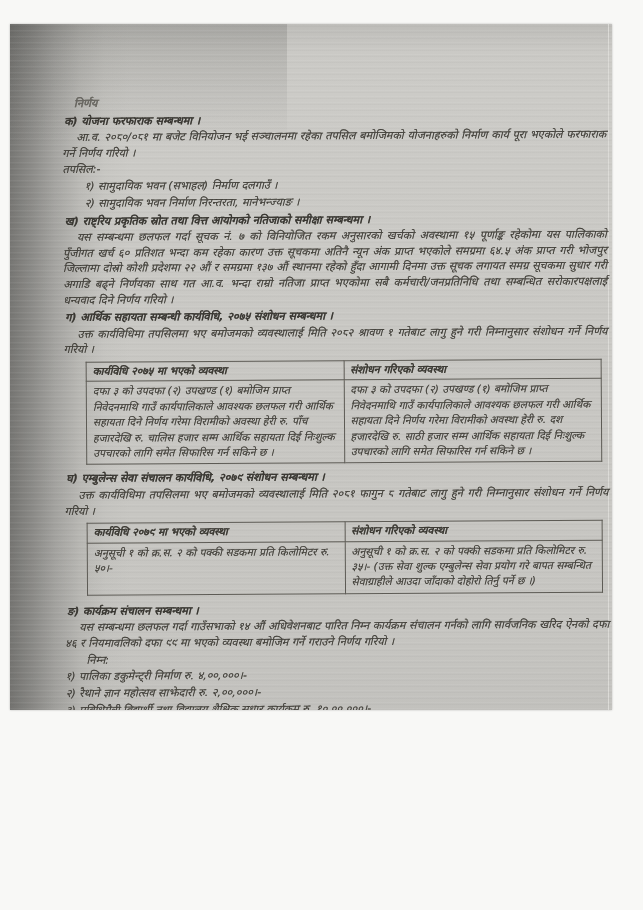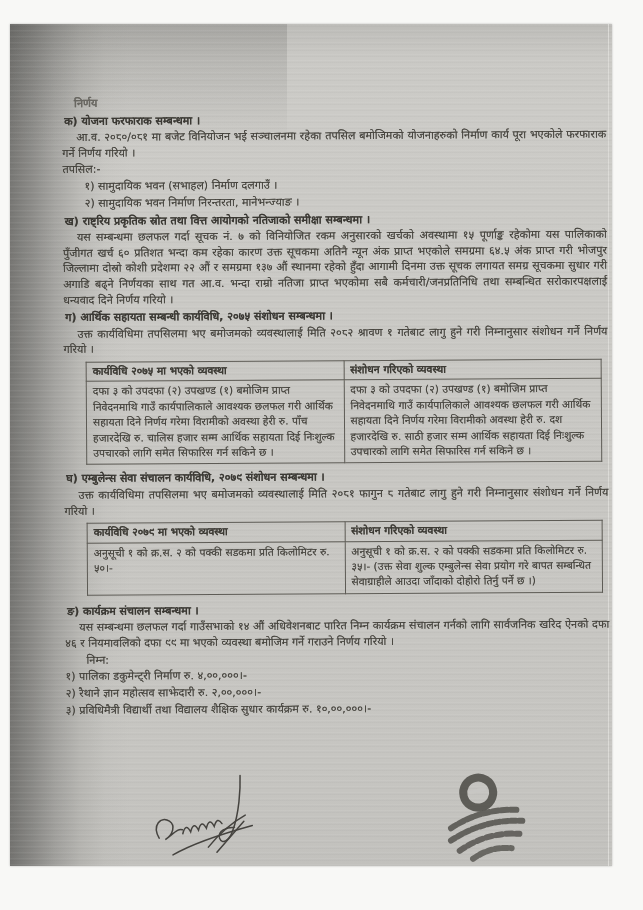--- a/index.html
+++ b/index.html
@@ -4,24 +4,25 @@
 <style>
   html,body{margin:0;padding:0;}
   body{
     width:643px;height:910px;overflow:hidden;
     background:#ffffff;
     font-family:"DejaVu Sans","Liberation Sans",sans-serif;
   }
   .stage{position:relative;width:643px;height:910px;background:#f8f8f6;}
   
   .paper{
-    position:absolute;left:10px;top:24px;width:602px;height:842px;
+    position:absolute;left:10px;top:24px;width:602px;height:686px;
     background:linear-gradient(180deg,#bdbcb8 0%,#cac9c5 4%,#cccbc7 10%,#c8c7c3 55%,#c6c5c1 88%,#c2c1bd 100%);
     box-shadow:0 0 2px rgba(0,0,0,.25);
     overflow:hidden;
+    font-style:italic;
   }
   .paper::before{ 
     content:"";position:absolute;inset:0;z-index:2;pointer-events:none;
     background:repeating-linear-gradient(180deg,
       rgba(255,255,255,.055) 0 1px,
       rgba(0,0,0,.022) 2px 3px,
       rgba(0,0,0,0) 3px 6px);
   }
   .left-band{
     position:absolute;left:0;top:0;width:120px;height:100%;z-index:1;

